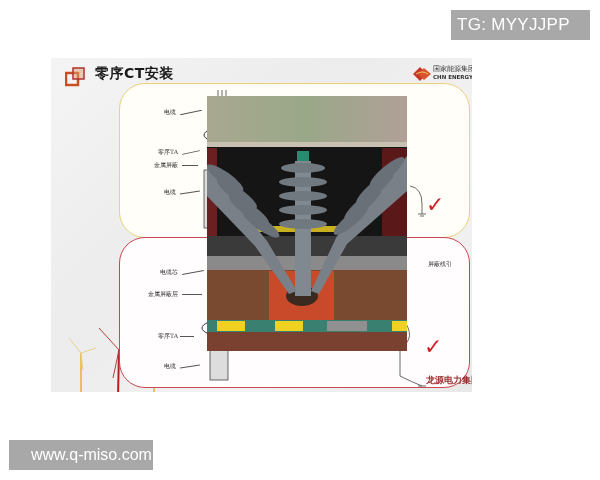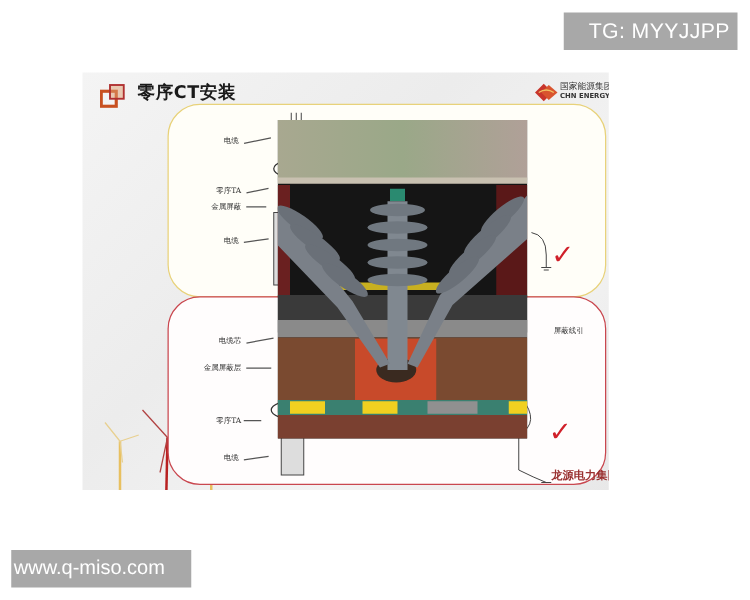--- a/index.html
+++ b/index.html
@@ -1,26 +1,26 @@
 <!DOCTYPE html>
 <html><head>
 <meta charset="utf-8">
 <style>
   html, body { margin:0; padding:0; }
   body { width:600px; height:480px; background:#ffffff; position:relative; overflow:hidden;
          font-family:"DejaVu Sans", sans-serif; }
 
   .wm-top { position:absolute; left:451px; top:10px; width:139px; height:30px; background:#a8a8a8;
             color:#fff; font-family:"Liberation Sans", sans-serif; font-size:17px; line-height:30px;
-            padding-left:20px; box-sizing:border-box; letter-spacing:0.3px; }
+            padding-left:6px; box-sizing:border-box; letter-spacing:0.3px; }
   .wm-bottom { position:absolute; left:9px; top:440px; width:144px; height:30px; background:#a8a8a8;
                color:#fff; font-family:"Liberation Sans", sans-serif; font-size:16px; line-height:30px;
-               padding-left:2px; box-sizing:border-box; }
+               padding-left:22px; box-sizing:border-box; }
 
-  .slide { position:absolute; left:66px; top:58px; width:421px; height:334px;
+  .slide { position:absolute; left:51px; top:58px; width:421px; height:334px;
            background:linear-gradient(135deg,#f4f4f4 0%,#ececec 40%,#f3f3f3 70%,#e8e8e8 100%);
            overflow:hidden; }
 
   .title-icon { position:absolute; left:14px; top:8px; width:22px; height:22px; }
   .title { position:absolute; left:44px; top:7px; font-size:14px; font-weight:bold; color:#1a1a1a;
            font-family:"DejaVu Sans", sans-serif; letter-spacing:0.5px; }
 
   .logo { position:absolute; left:360px; top:4px; width:60px; height:26px; }
   .logo-cn { position:absolute; left:22px; top:2px; font-size:7px; font-weight:normal; color:#333; white-space:nowrap; }
   .logo-en { position:absolute; left:22px; top:12px; font-size:5.5px; font-weight:bold; color:#333; white-space:nowrap; }

